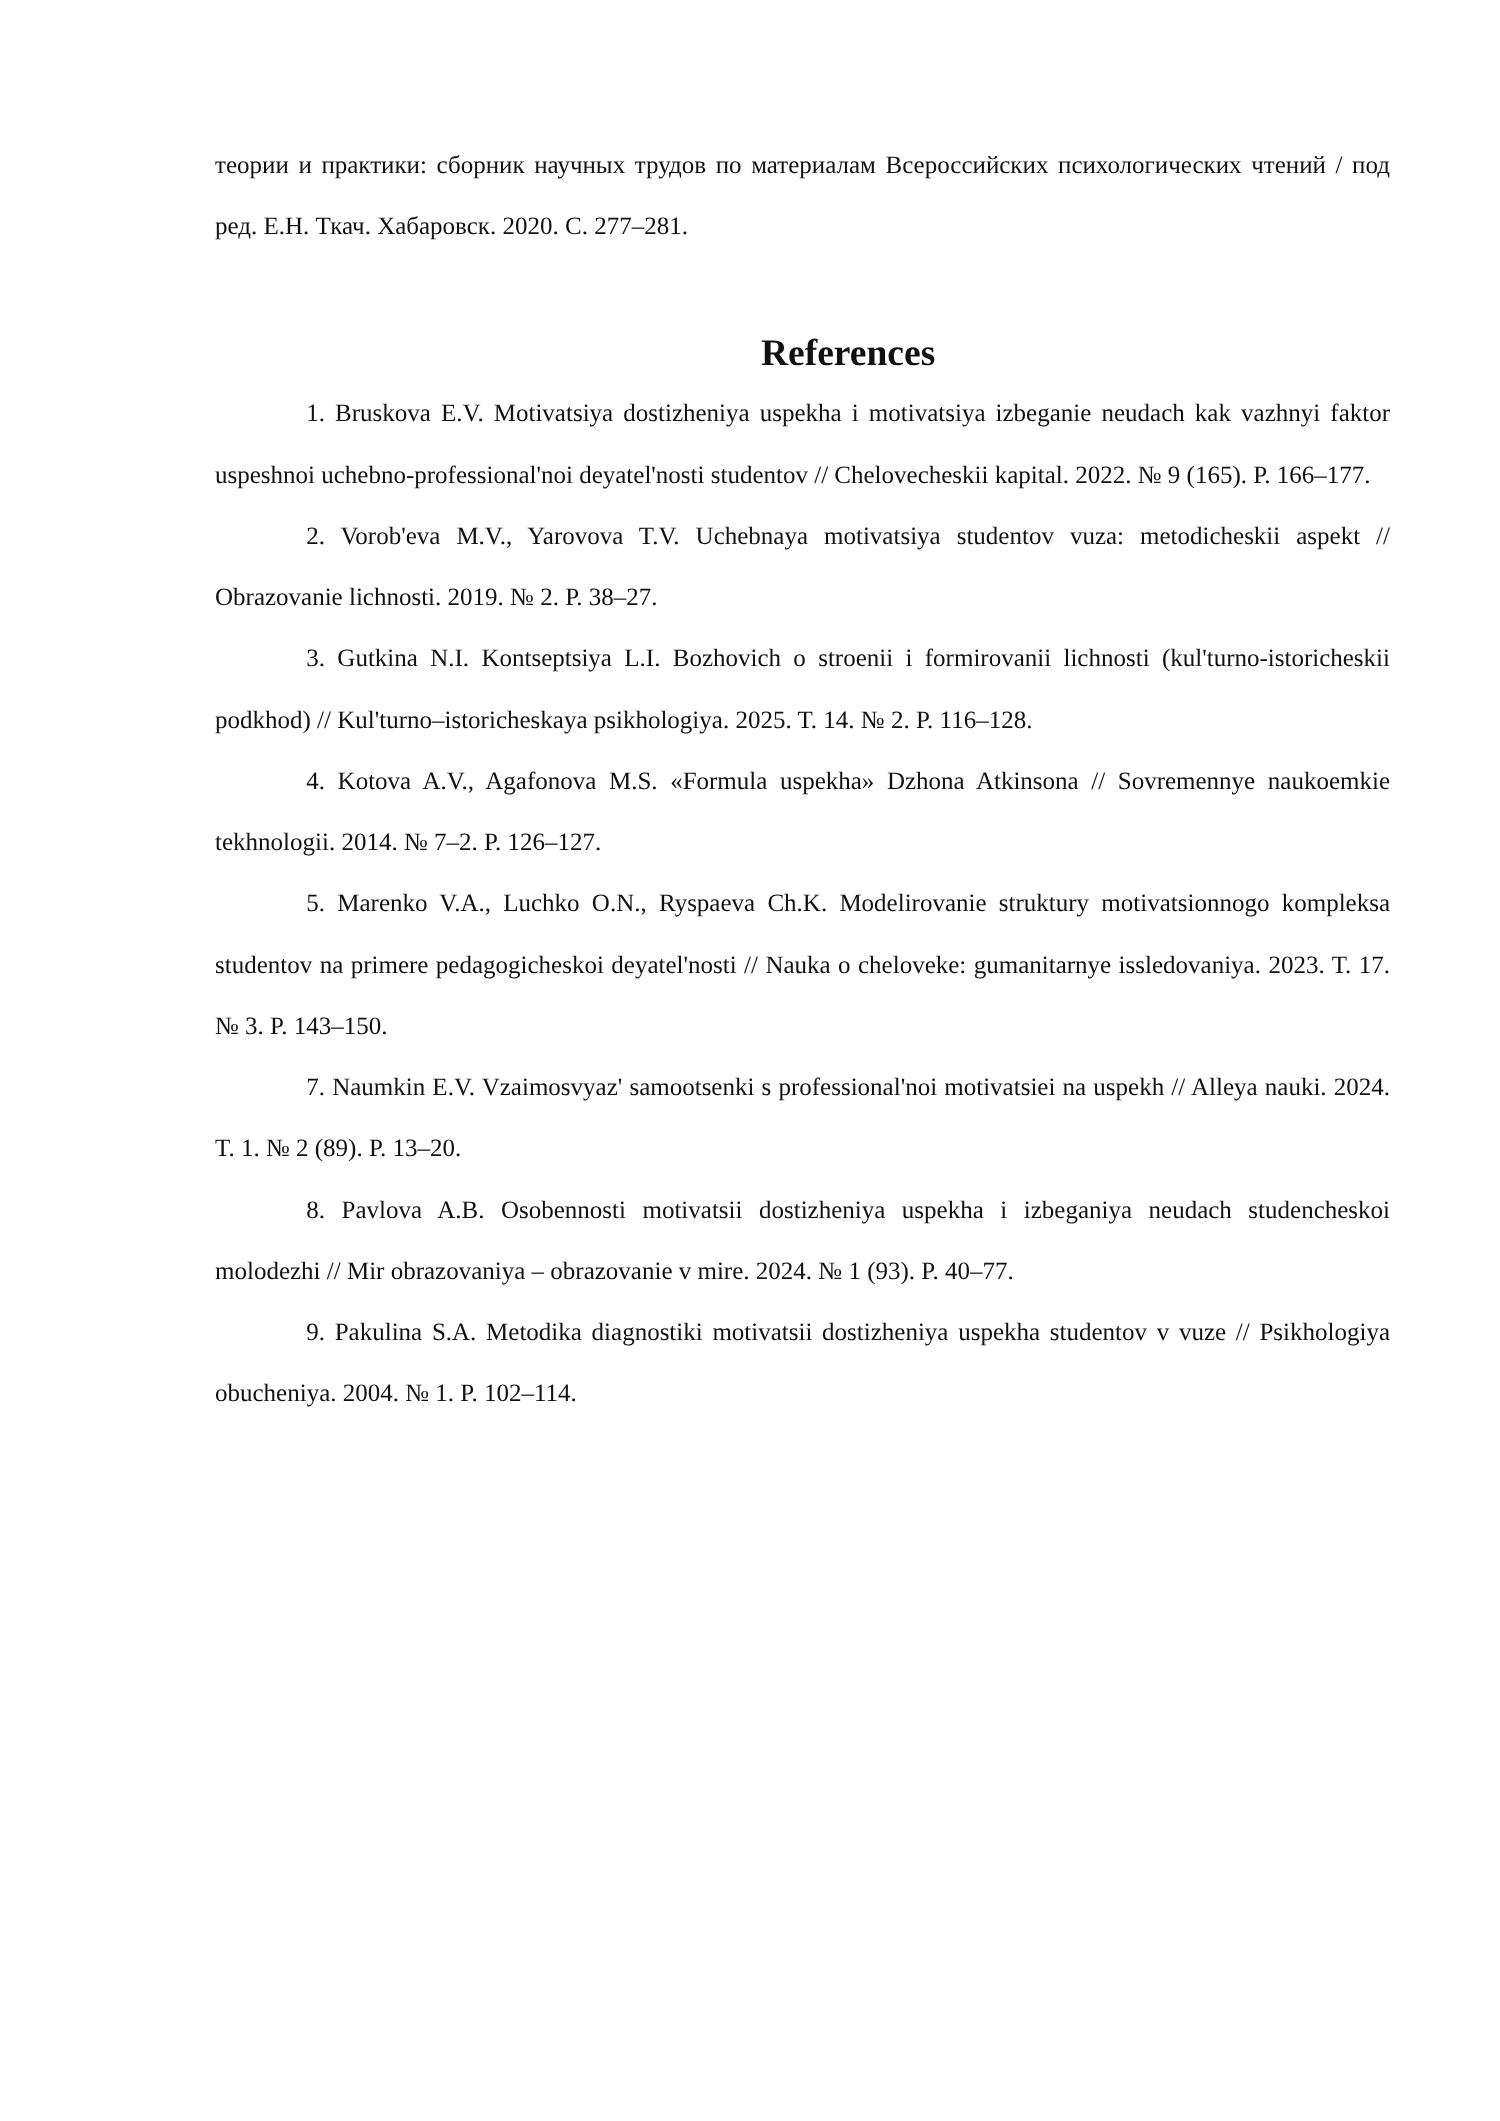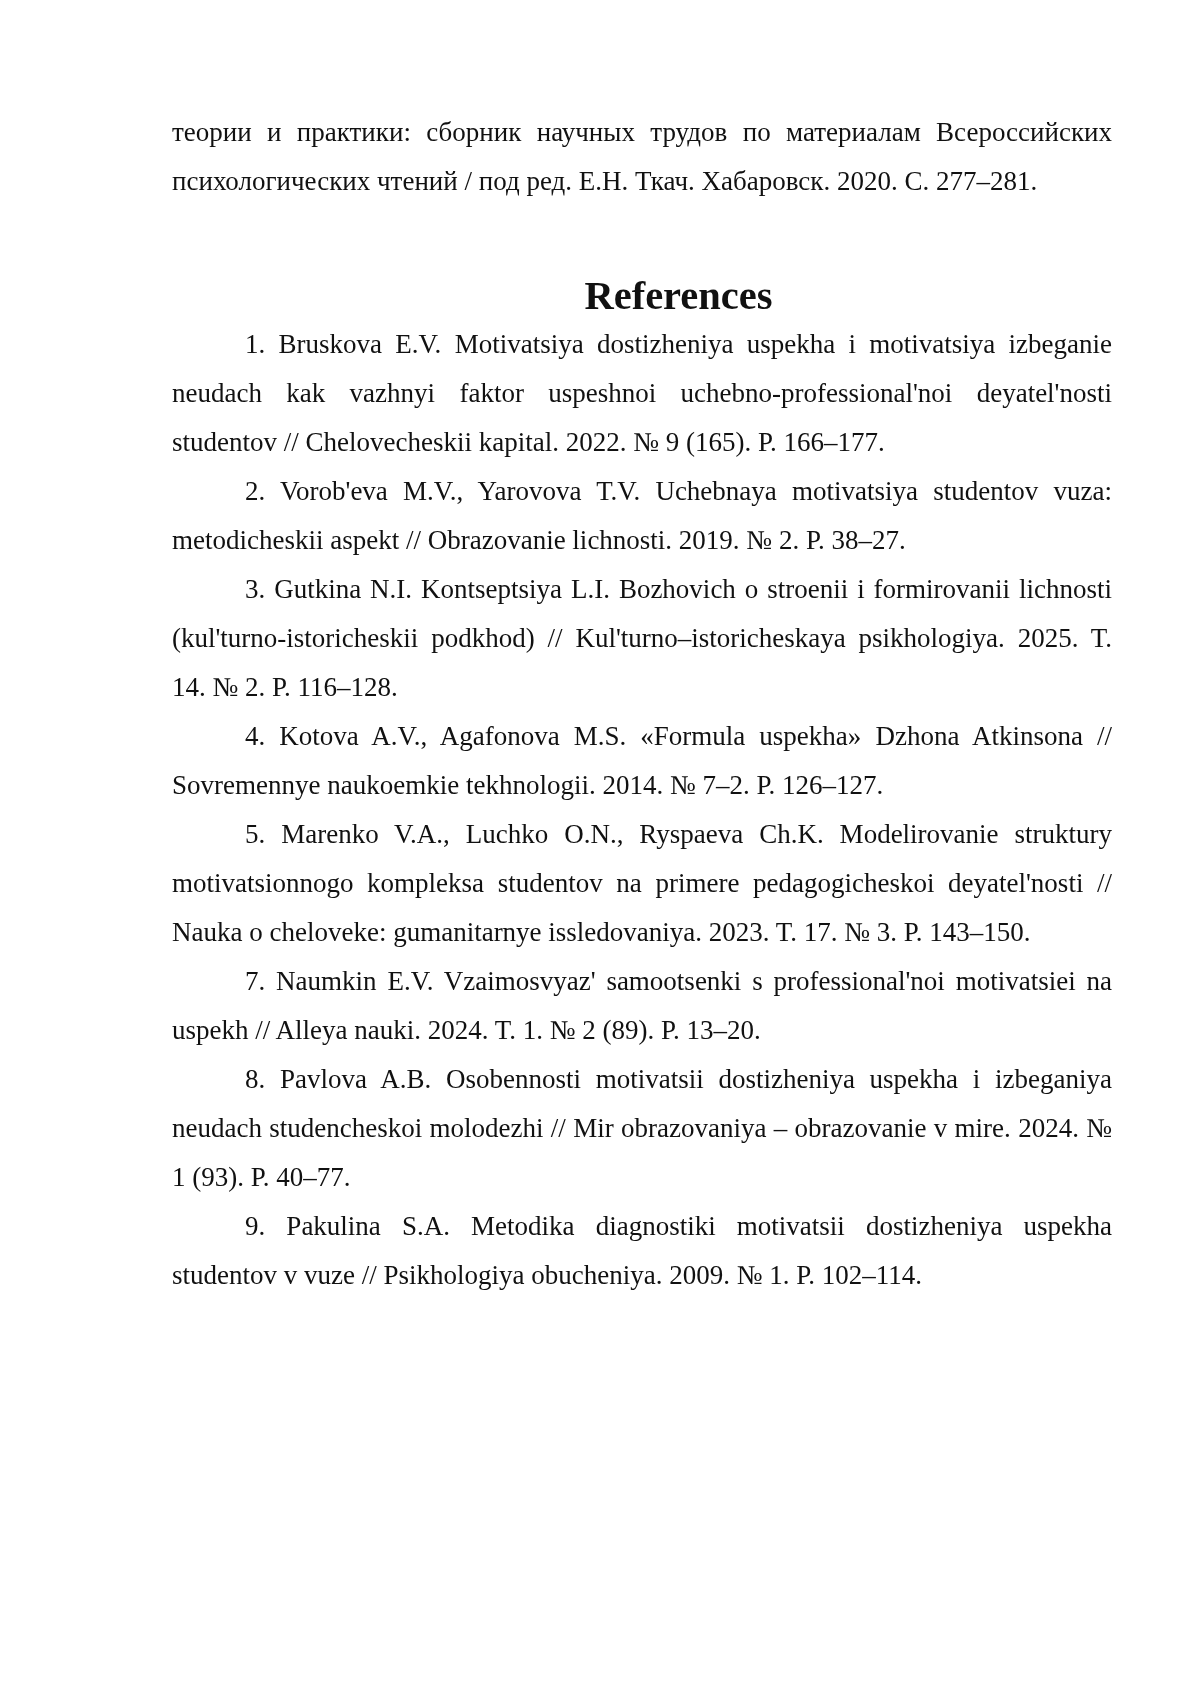--- a/index.html
+++ b/index.html
@@ -13,33 +13,33 @@
       position: relative;
       overflow: hidden;
       color: #111111;
       font-family: "Liberation Serif", "DejaVu Serif", serif;
     }
     .page {
       position: absolute;
       left: 172px;
       top: 108px;
       width: 940px;
-      font-size: 27px;
+      font-size: 20px;
       line-height: 49px;
     }
     .para {
       margin: 0;
       text-align: justify;
       text-indent: 73px;
     }
     .para.cont {
       text-indent: 0;
     }
     .heading {
-      margin: 65px 0 0 0;
+      margin: 52px 0 0 0;
       text-align: center;
       text-indent: 73px;
       font-weight: bold;
     }
   </style>
 </head>
 <body>
 
 <div class="page">
 
@@ -48,16 +48,16 @@
   <h2 class="heading">References</h2>
 
   <div>
     <p class="para">1. Bruskova E.V. Motivatsiya dostizheniya uspekha i motivatsiya izbeganie neudach kak vazhnyi faktor uspeshnoi uchebno-professional'noi deyatel'nosti studentov // Chelovecheskii kapital. 2022. № 9 (165). P. 166–177.</p>
     <p class="para">2. Vorob'eva M.V., Yarovova T.V. Uchebnaya motivatsiya studentov vuza: metodicheskii aspekt // Obrazovanie lichnosti. 2019. № 2. P. 38–27.</p>
     <p class="para">3. Gutkina N.I. Kontseptsiya L.I. Bozhovich o stroenii i formirovanii lichnosti (kul'turno-istoricheskii podkhod) // Kul'turno–istoricheskaya psikhologiya. 2025. T. 14. № 2. P. 116–128.</p>
     <p class="para">4. Kotova A.V., Agafonova M.S. «Formula uspekha» Dzhona Atkinsona // Sovremennye naukoemkie tekhnologii. 2014. № 7–2. P. 126–127.</p>
     <p class="para">5. Marenko V.A., Luchko O.N., Ryspaeva Ch.K. Modelirovanie struktury motivatsionnogo kompleksa studentov na primere pedagogicheskoi deyatel'nosti // Nauka o cheloveke: gumanitarnye issledovaniya. 2023. T. 17. № 3. P. 143–150.</p>
     <p class="para">7. Naumkin E.V. Vzaimosvyaz' samootsenki s professional'noi motivatsiei na uspekh // Alleya nauki. 2024. T. 1. № 2 (89). P. 13–20.</p>
     <p class="para">8. Pavlova A.B. Osobennosti motivatsii dostizheniya uspekha i izbeganiya neudach studencheskoi molodezhi // Mir obrazovaniya – obrazovanie v mire. 2024. № 1 (93). P. 40–77.</p>
-    <p class="para">9. Pakulina S.A. Metodika diagnostiki motivatsii dostizheniya uspekha studentov v vuze // Psikhologiya obucheniya. 2009. № 1. P. 102–114.</p>
+    <p class="para">9. Pakulina S.A. Metodika diagnostiki motivatsii dostizheniya uspekha studentov v vuze // Psikhologiya obucheniya. 2004. № 1. P. 102–114.</p>
   </div>
 
 </div>
 
 </body></html>

